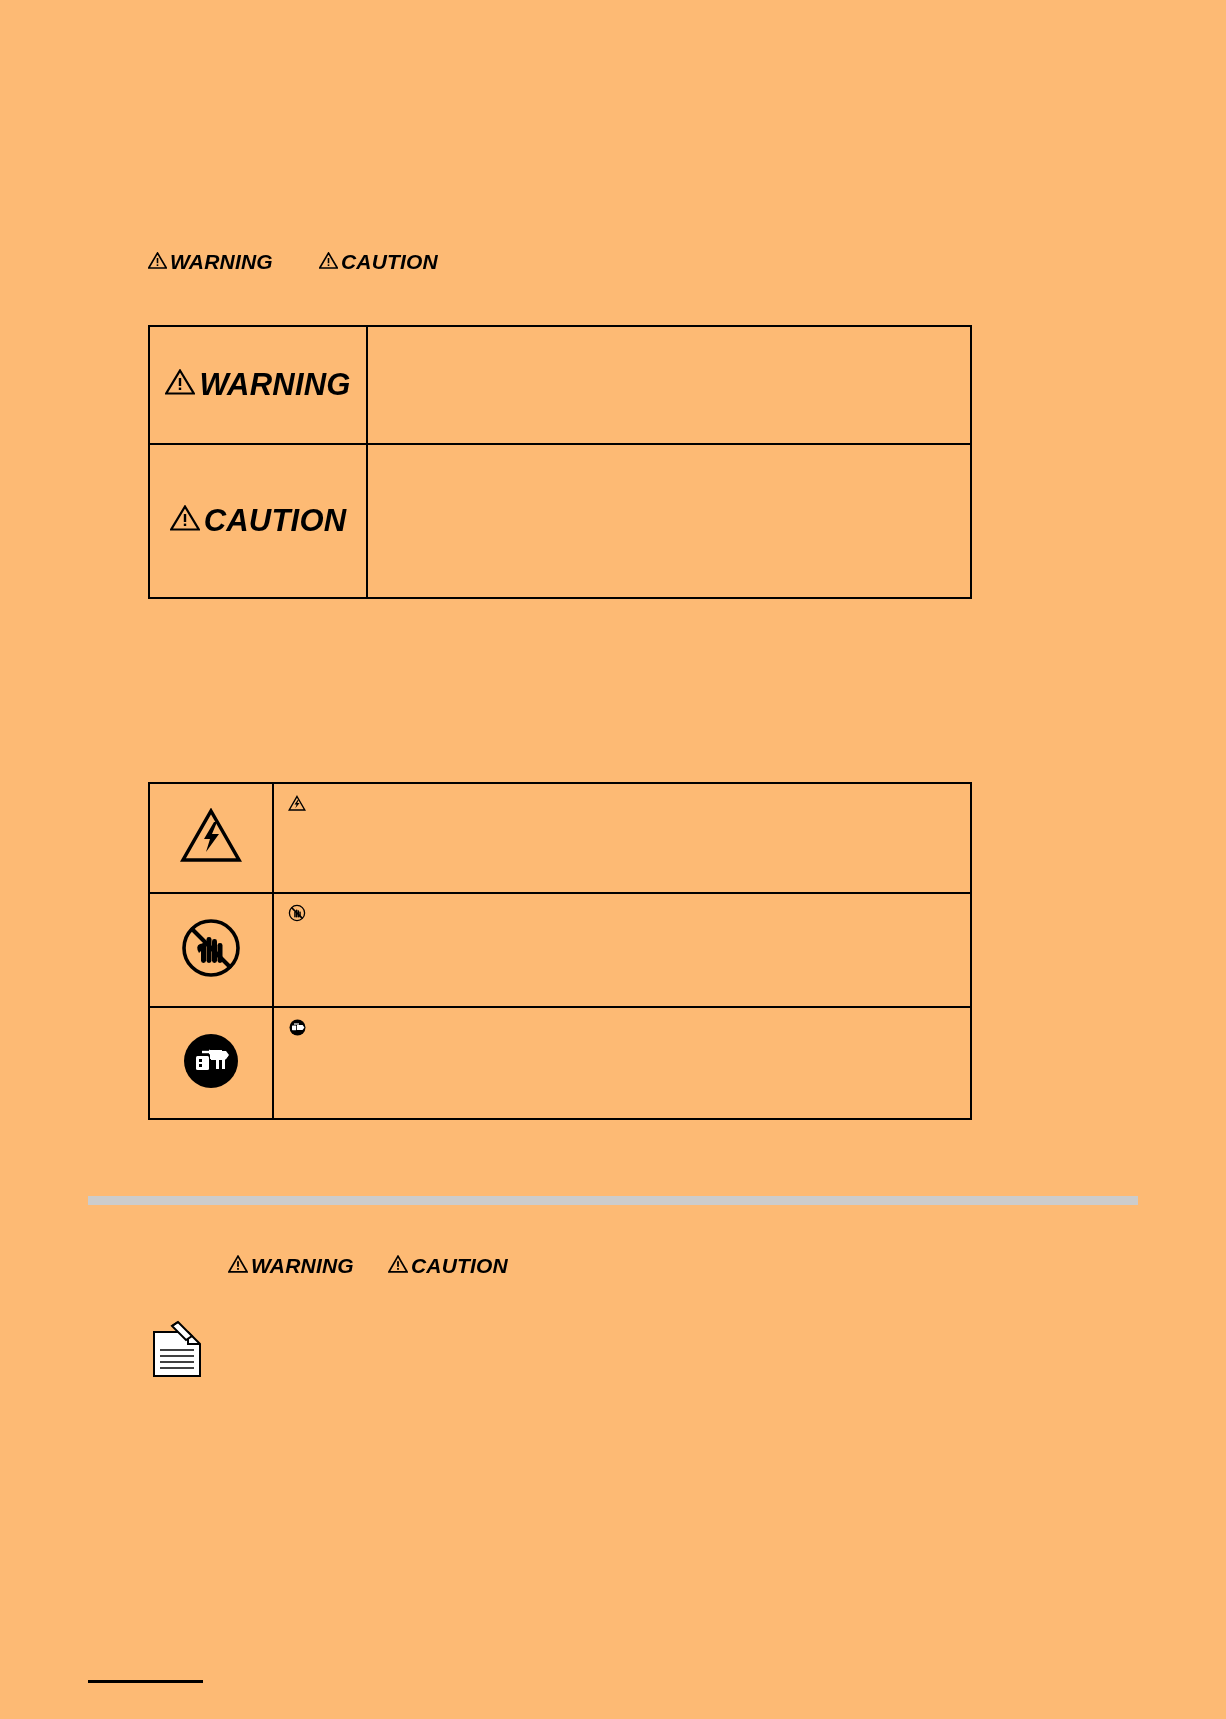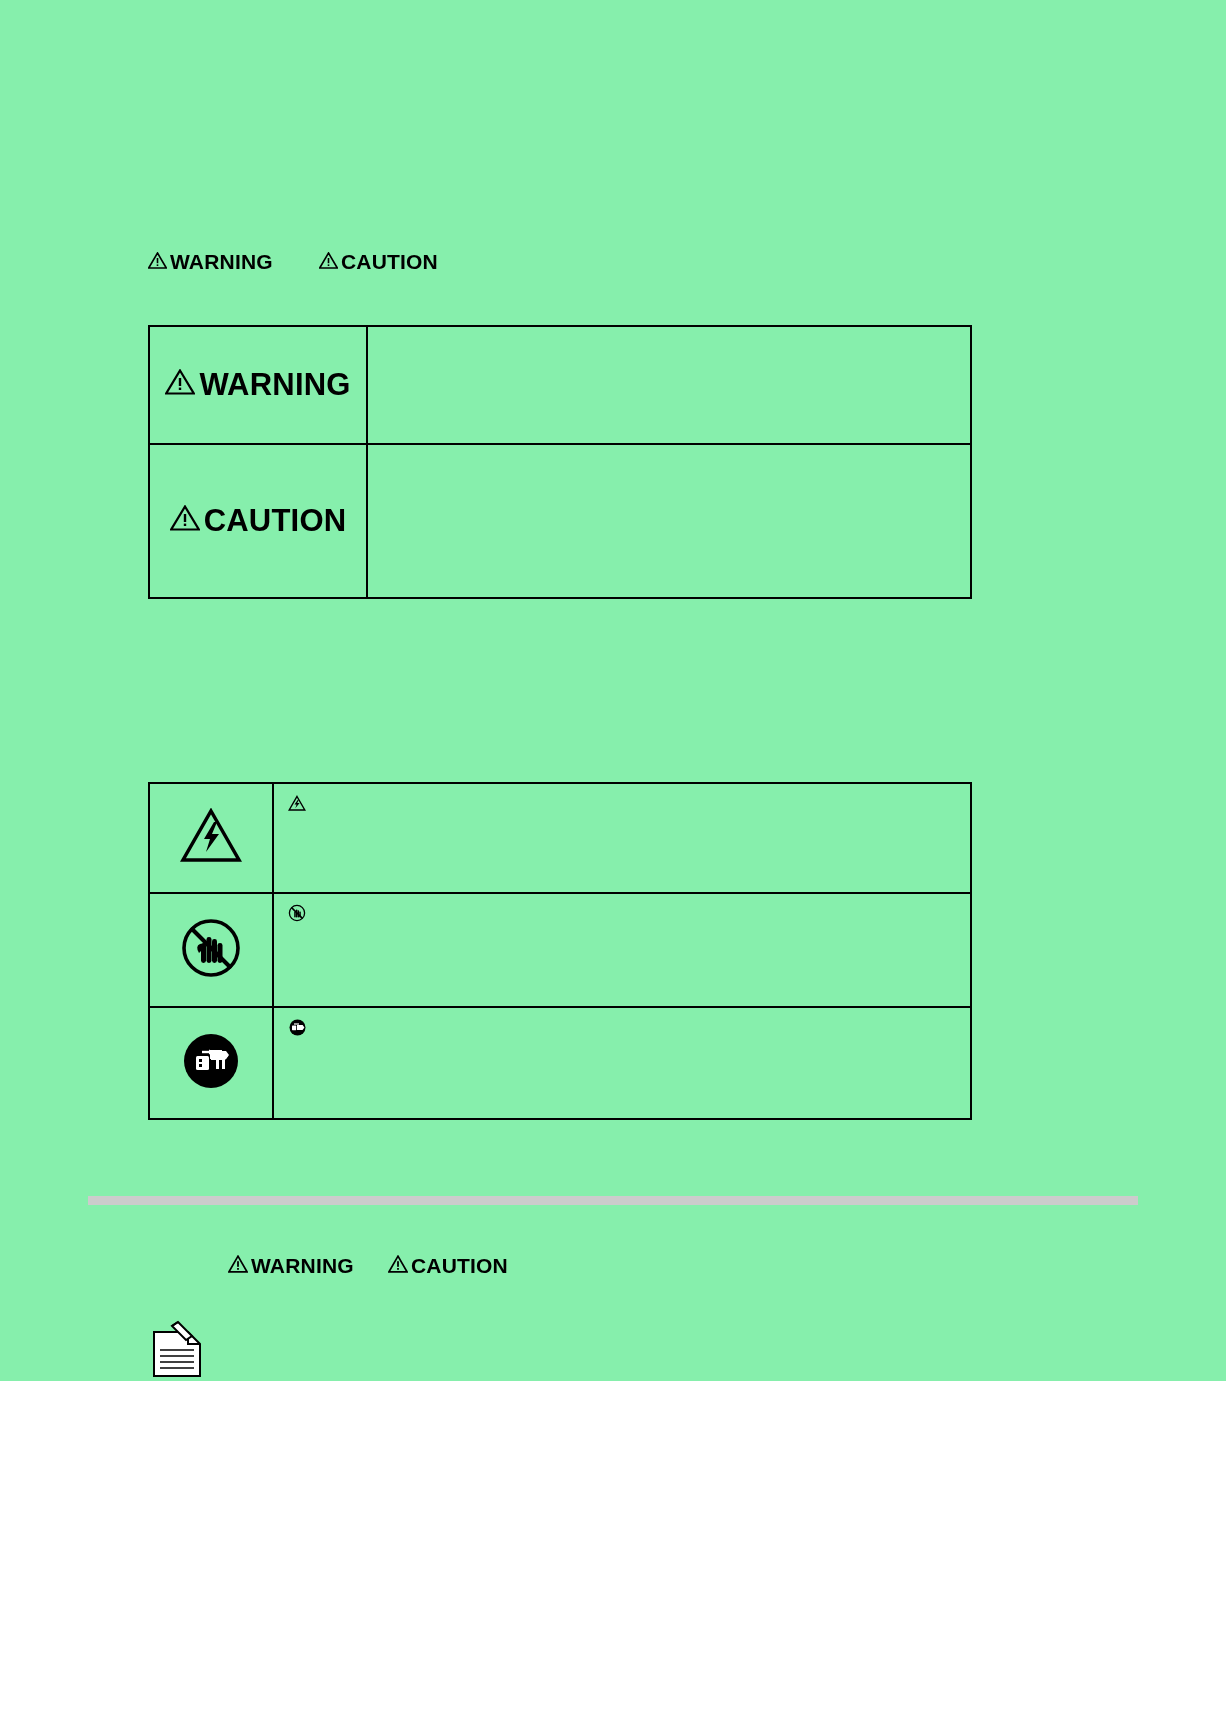--- a/index.html
+++ b/index.html
@@ -7,23 +7,24 @@
     padding: 0;
     background: #ffffff;
   }
   body {
     font-family: "Liberation Sans", sans-serif;
     color: #000000;
   }
   .page {
     position: relative;
     width: 1226px;
-    height: 1381px;
-    background: #86efac;
+    height: 1719px;
+    background: #fdba74;
     overflow: hidden;
+    font-style: italic;
   }
 
   
   .inline-labels {
     position: absolute;
     left: 148px;
     top: 250px;
     display: flex;
     align-items: center;
     gap: 46px;

